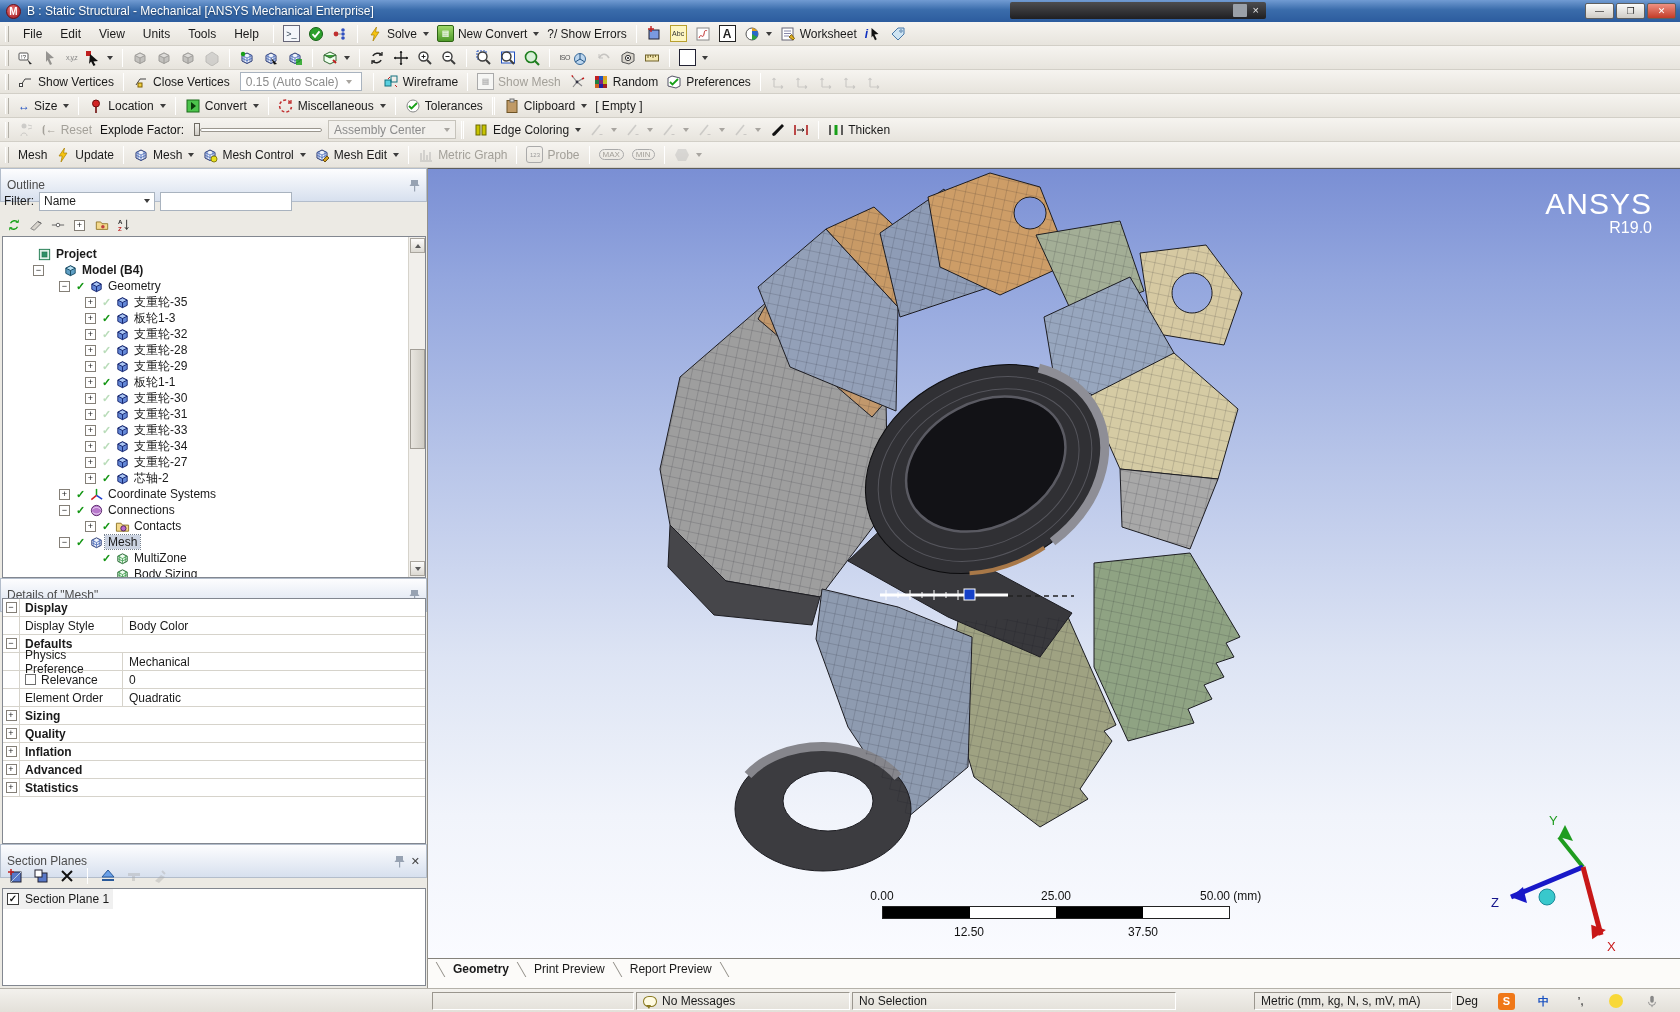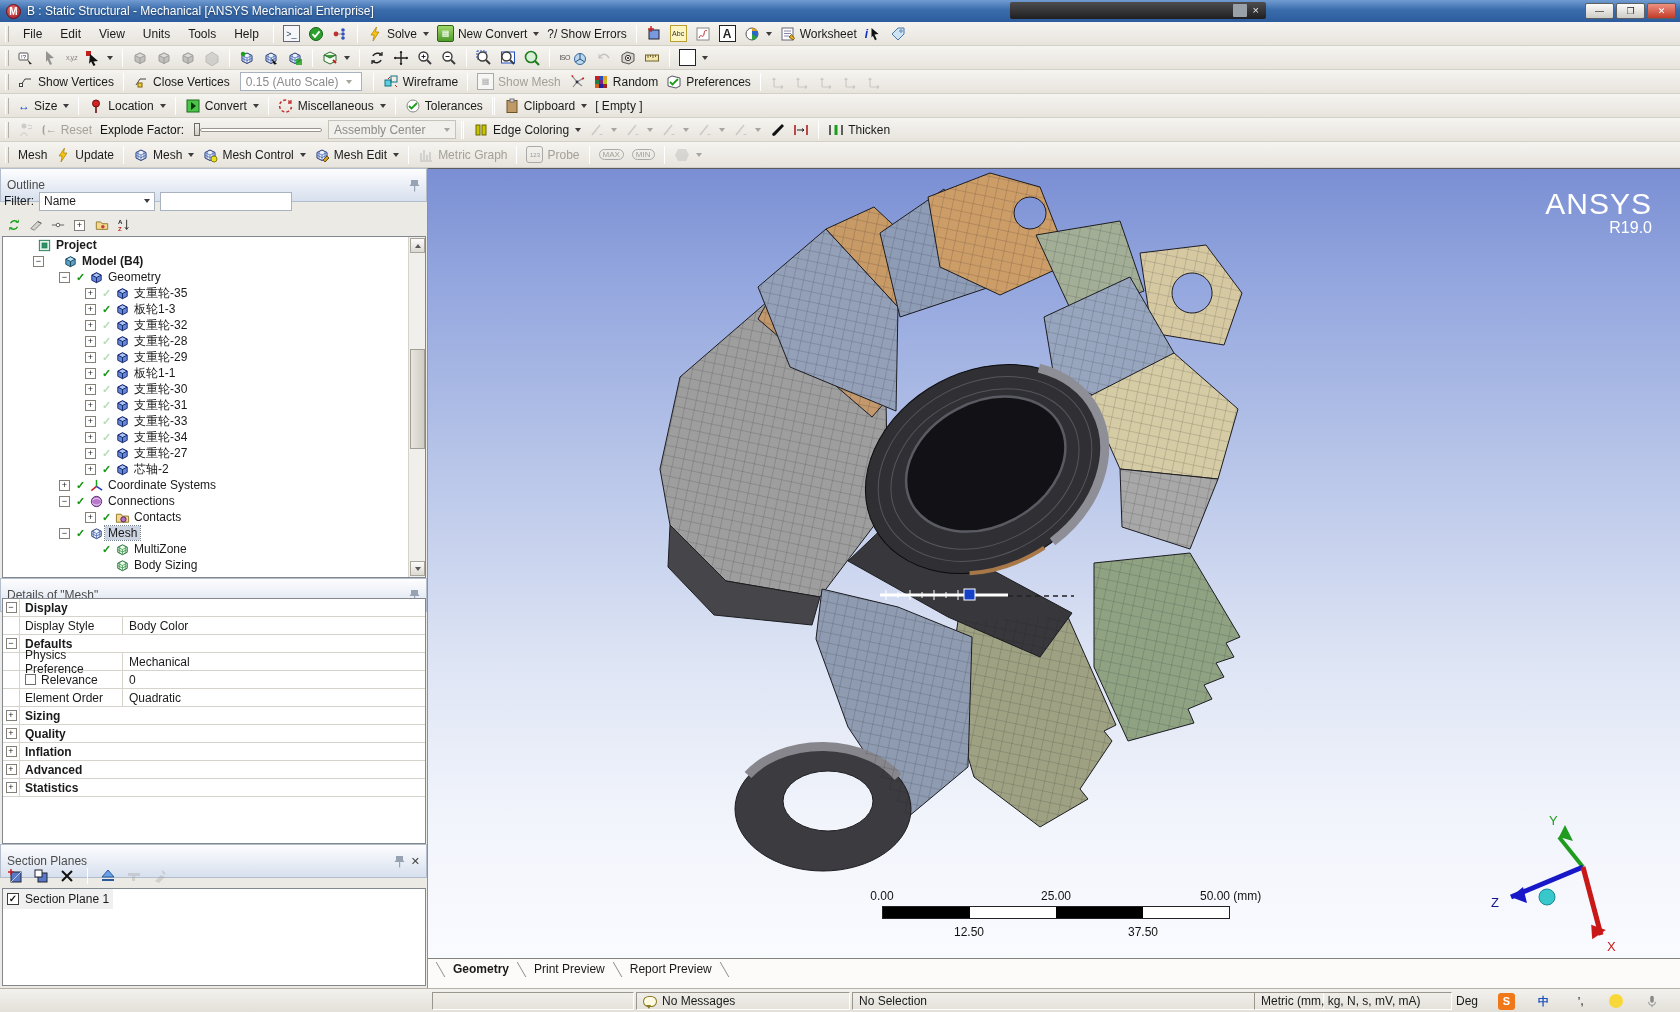--- a/index.html
+++ b/index.html
@@ -41,21 +41,21 @@
 #leftpanel{position:absolute;left:0;top:168px;width:428px;bottom:24px;background:#eceae4;border-right:1px solid #94918a}
 .phead{position:absolute;left:0;right:0;height:20px;background:linear-gradient(#fdfdfe,#d7e0ee);border:1px solid #b3bdcb;display:flex;align-items:center;padding:16px 6px;color:#4c4c4c}
 .phead .sp{flex:1}
 .pin{width:11px;height:13px;margin-left:4px;flex:none}
 .px{color:#444;font-size:11px;margin-left:6px}
 #o-filter{position:absolute;left:0;top:20px;right:0;height:26px;display:flex;align-items:center;padding:0 4px;gap:5px}
 #o-filter .fi-combo{width:116px;height:19px;border:1px solid #a9b3bf;background:#fff;display:flex;align-items:center;justify-content:space-between;padding:0 4px;color:#222}
 #o-filter .fi-input{width:132px;height:19px;border:1px solid #a9b3bf;background:#fff}
 #o-tools{position:absolute;left:0;top:46px;right:0;height:22px;display:flex;align-items:center;gap:3px;padding:0 4px}
 .oti{width:19px;height:18px;display:flex;align-items:center;justify-content:center}
-#tree-box{position:absolute;left:2px;top:68px;width:424px;height:342px;background:#fff;border:1px solid #828790;overflow:hidden;padding-top:0}
+#tree-box{position:absolute;left:2px;top:68px;width:424px;height:342px;background:#fff;border:1px solid #828790;overflow:hidden;padding-top:9px}
 .tree-row{height:16px;display:flex;align-items:center}
 .expander{width:11px;height:11px;border:1px solid #847f77;background:#fff;font-size:9px;line-height:8px;text-align:center;color:#222;margin-right:4px;flex:none}
 .expander.none{border:none;background:transparent}
 .check{width:13px;font-size:11px;font-weight:bold;flex:none;text-align:center}
 .check.green{color:#149614}
 .check.faint{color:#b9dcb9}
 .ticon{width:18px;flex:none;display:flex;justify-content:center}
 .tlabel{padding:0 3px;white-space:nowrap}
 .tlabel.b{font-weight:bold}
 .tlabel.sel{background:#ccd4e2;outline:1px dotted #75818f}
@@ -1275,21 +1275,21 @@
   <span class="tab">Report Preview</span>
   <span class="tsep"></span>
 </div>
 
 <div id="statusbar">
   <span class="scell" style="left:432px;width:202px"></span>
   <span class="scell" style="left:636px;width:214px">
     <span class="bubble"></span>
     <span>No Messages</span>
   </span>
-  <span class="scell" style="left:852px;width:472px">
+  <span class="scell" style="left:852px;width:324px">
     <span>No Selection</span>
   </span>
   <span class="scell" style="left:1254px;width:198px">
     <span>Metric (mm, kg, N, s, mV, mA)</span>
   </span>
   <span class="ime" style="left:1456px">
     <span>Deg</span>
     <span class="imei" style="background:#f07818;color:#fff">S</span>
     <span class="imei" style="color:#1850c0">中</span>
     <span class="imei" style="color:#555">’,</span>

